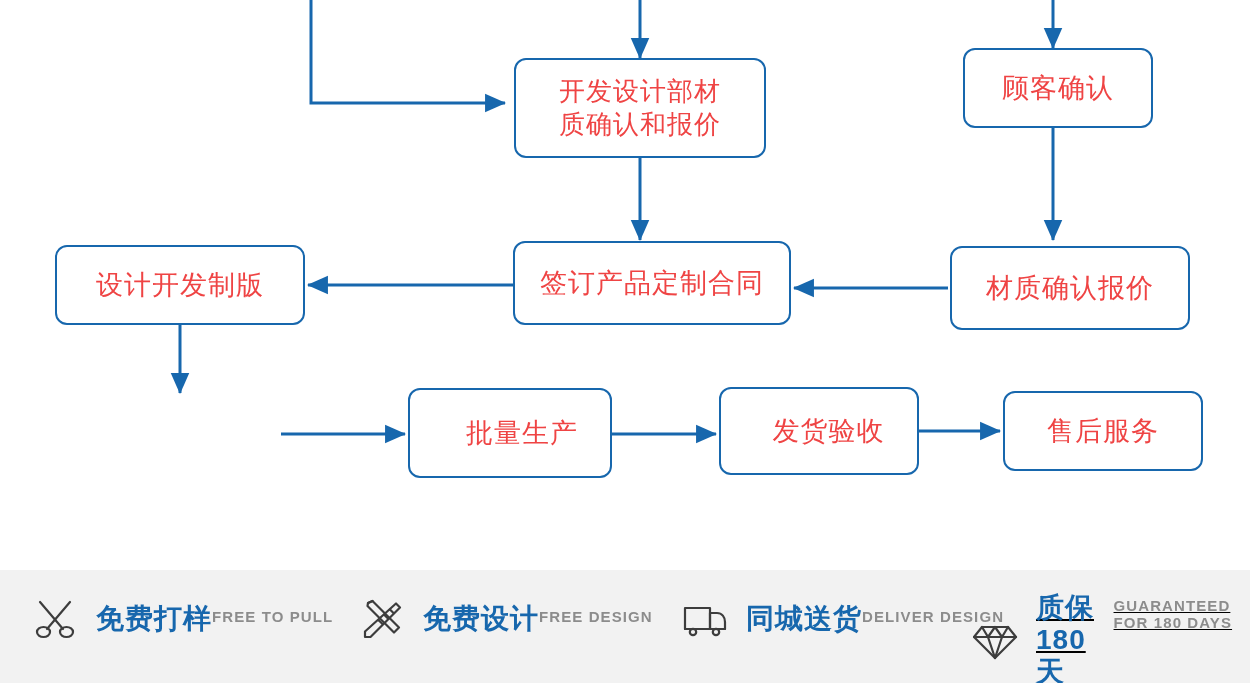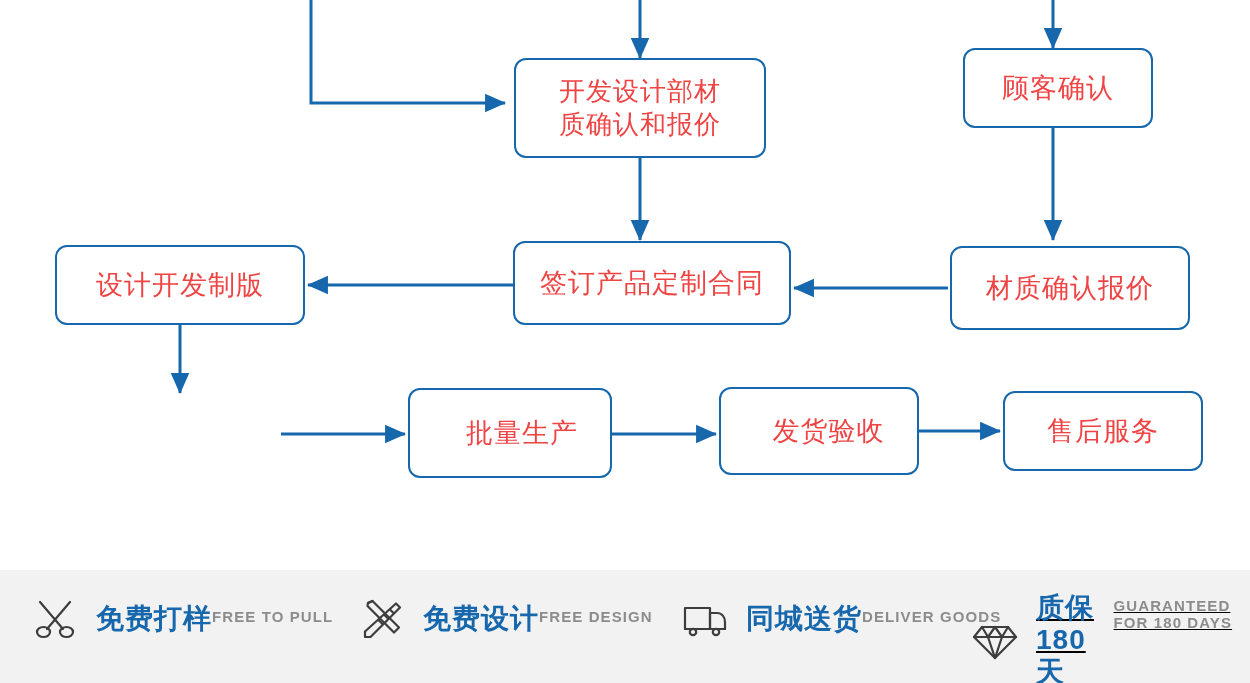--- a/index.html
+++ b/index.html
@@ -198,21 +198,21 @@
         <svg width="48" height="46" viewBox="0 0 48 46" fill="none" stroke="#3d3d3d" stroke-width="2.2" stroke-linejoin="round" stroke-linecap="round">
           <rect x="4" y="12" width="25" height="21"></rect>
           <path d="M29 17 L36 17 C41 17 44 21 44 26 L44 33 L29 33 Z"></path>
           <line x1="4" y1="33" x2="44" y2="33"></line>
           <circle cx="12" cy="36" r="3.2"></circle>
           <circle cx="35" cy="36" r="3.2"></circle>
         </svg>
       </span>
       <span class="feature-text">
         <span class="feature-title">同城送货</span>
-        <span class="feature-sub">DELIVER GOODS</span>
+        <span class="feature-sub">DELIVER DESIGN</span>
       </span>
     </div>
 
     <div class="feature" style="left:968px;text-decoration:underline;">
       <span class="feature-icon">
         <svg width="46" height="46" viewBox="0 0 46 46" fill="none" stroke="#3d3d3d" stroke-width="2.2" stroke-linejoin="round" stroke-linecap="round">
           <path d="M10 10 L36 10 L44 20 L23 41 L2 20 Z"></path>
           <path d="M2 20 L44 20"></path>
           <path d="M10 10 L16 20 L23 41"></path>
           <path d="M36 10 L30 20 L23 41"></path>

